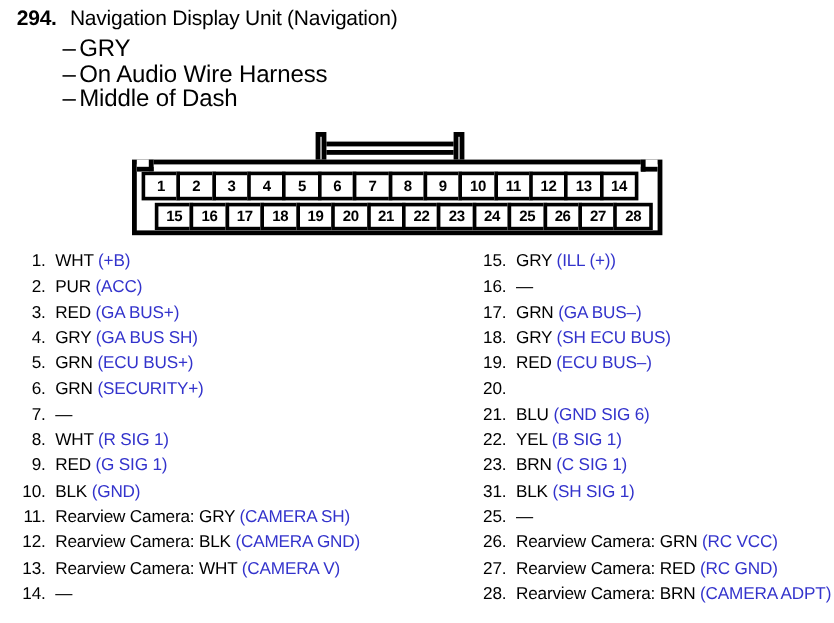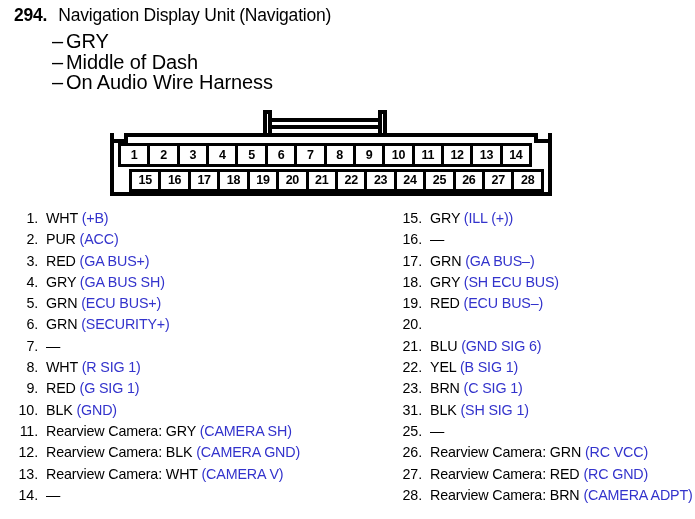--- a/index.html
+++ b/index.html
@@ -205,24 +205,24 @@
 <div class="header">
   <div class="title-row">
     <span class="title-num">294.</span>
     <span class="title-text">Navigation Display Unit (Navigation)</span>
   </div>
   <div class="sub-list">
     <div class="sub-line">
       <span class="sub-dash">–</span><span>GRY</span>
     </div>
     <div class="sub-line">
+      <span class="sub-dash">–</span><span>On Audio Wire Harness</span>
+    </div>
+    <div class="sub-line">
       <span class="sub-dash">–</span><span>Middle of Dash</span>
-    </div>
-    <div class="sub-line">
-      <span class="sub-dash">–</span><span>On Audio Wire Harness</span>
     </div>
   </div>
 </div>
 
 <div class="connector">
 
   <div class="latch">
     <div class="latch-bar"></div>
     <div class="latch-post lp-left"></div>
     <div class="latch-post lp-right"></div>

